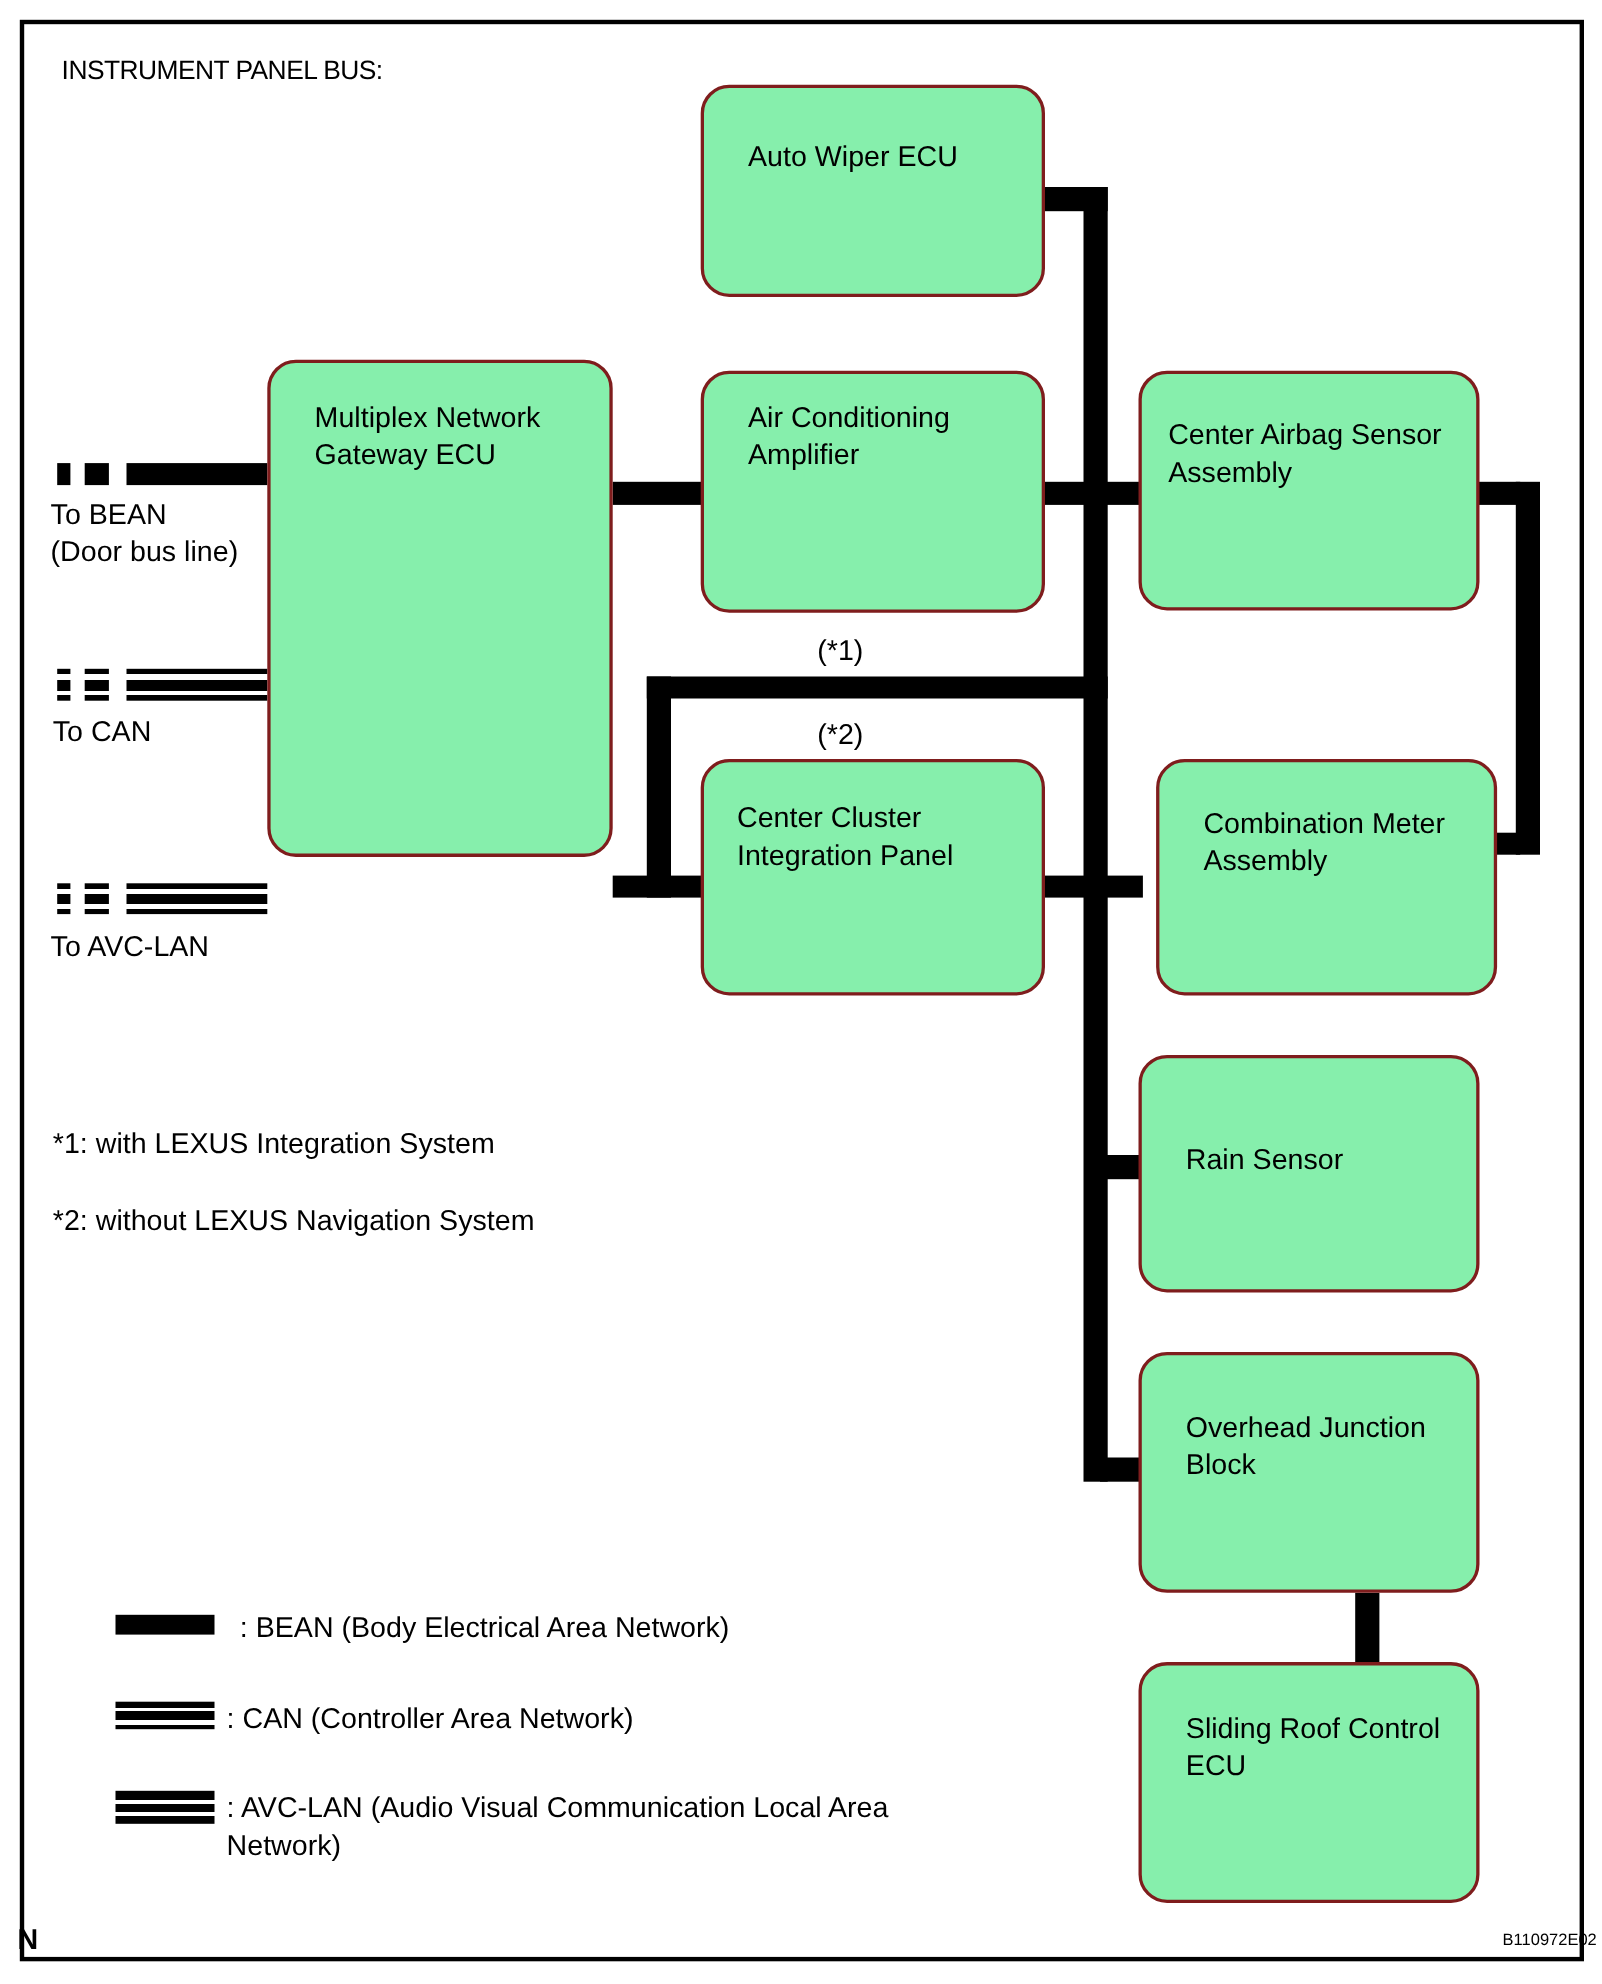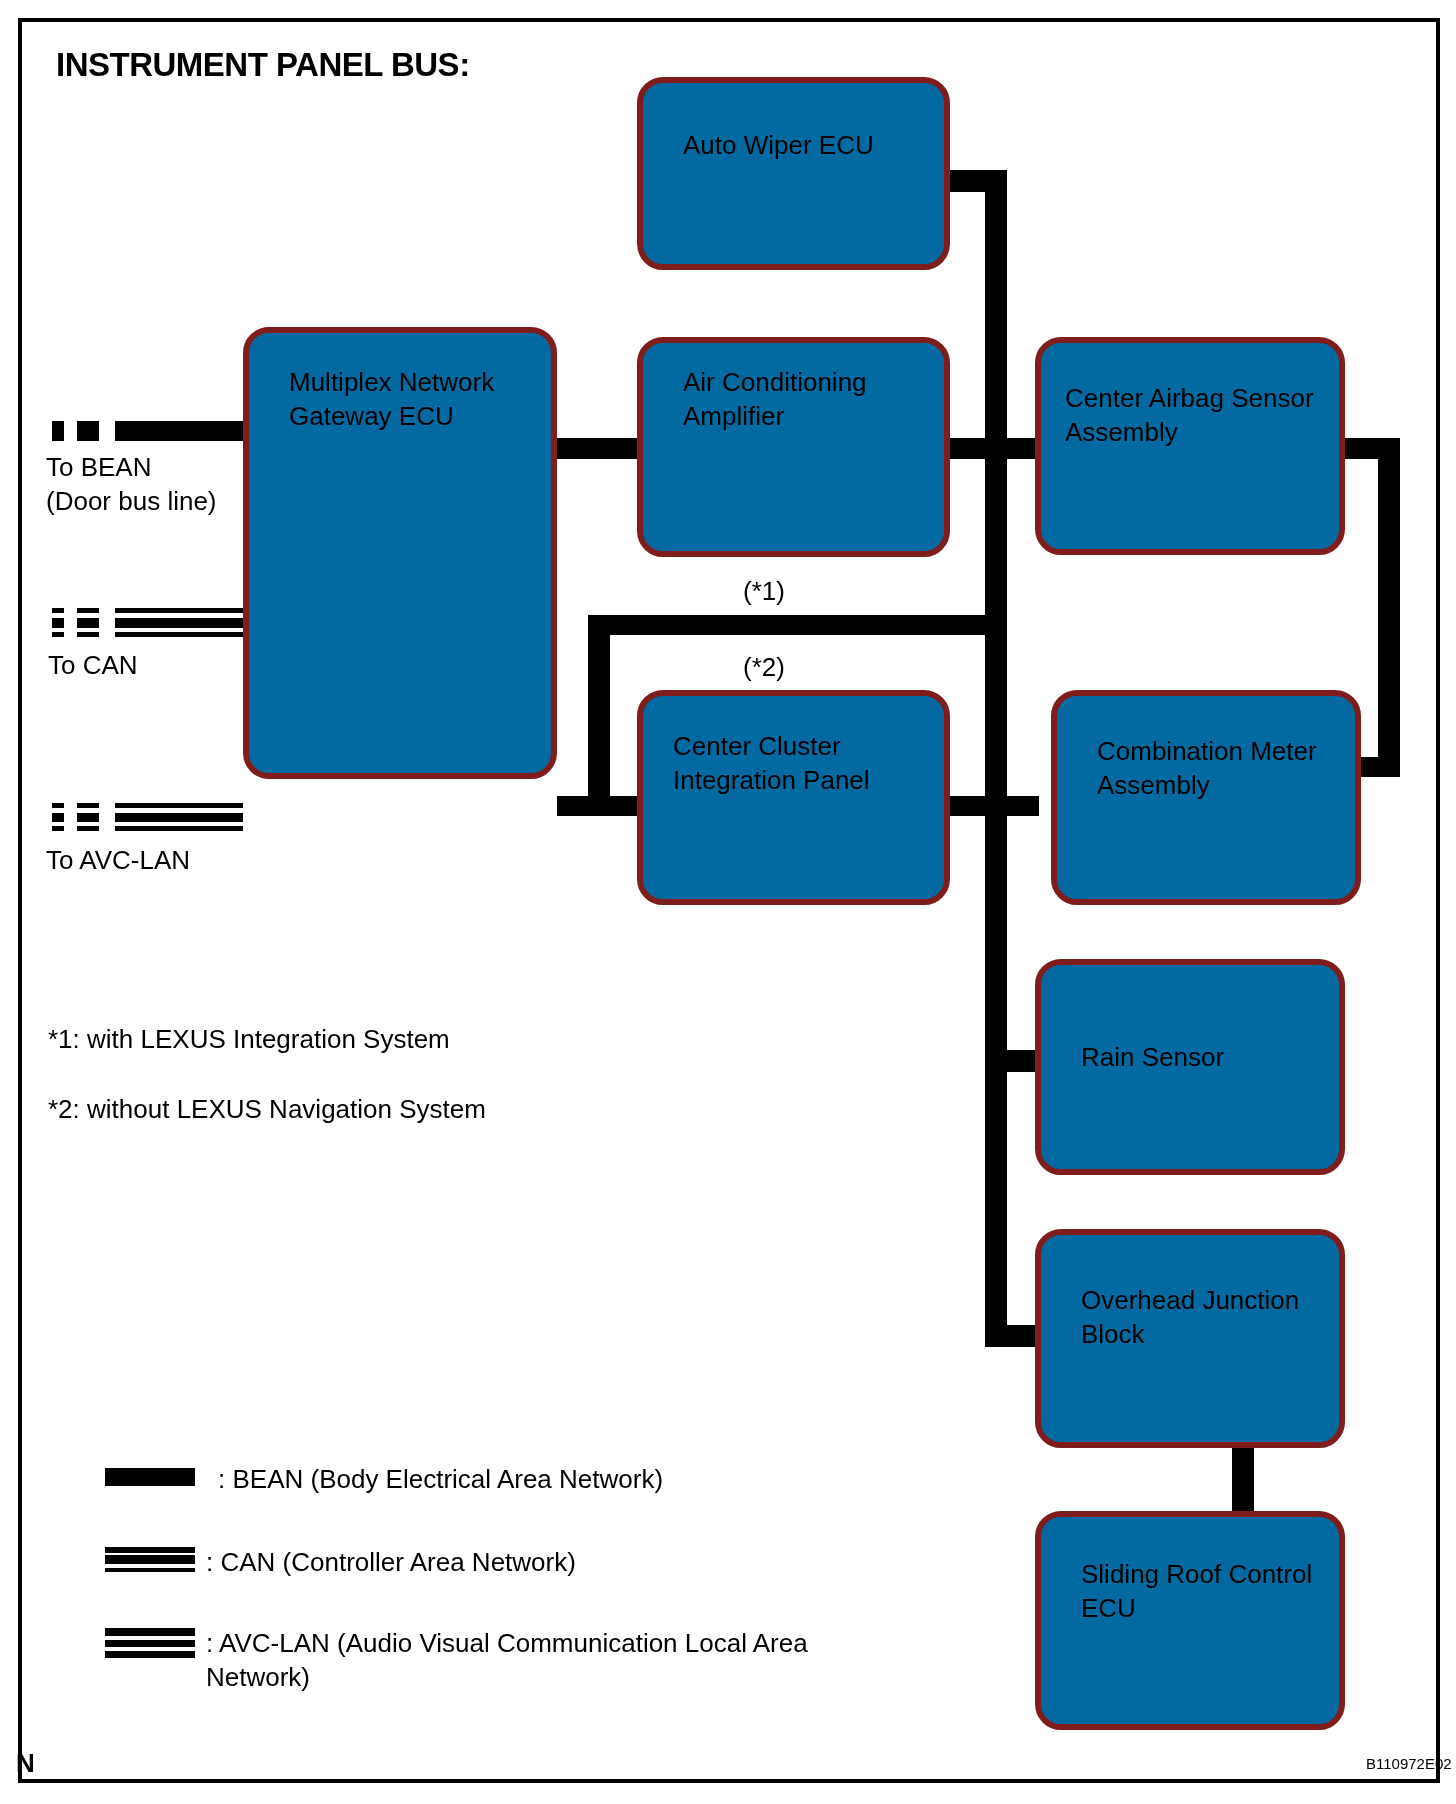--- a/index.html
+++ b/index.html
@@ -1,29 +1,29 @@
 <!DOCTYPE html>
 <html><head>
 <meta charset="utf-8">
 <style>
   html,body{margin:0;padding:0;background:#ffffff;}
   .canvas{position:relative;width:1456px;height:1804px;background:#fff;
           font-family:"Liberation Sans", sans-serif;color:#000;overflow:hidden;}
   .frame{position:absolute;left:18px;top:18px;width:1414px;height:1757px;
          border:4px solid #000;background:#fff;}
-  .box{position:absolute;border:6px solid #7f1d1d;border-radius:26px;background:#0369a1;
+  .box{position:absolute;border:3px solid #7f1d1d;border-radius:26px;background:#86efac;
        box-sizing:border-box;z-index:3;}
   .box-label{font-size:26px;line-height:34px;white-space:pre-line;padding-left:40px;padding-right:8px;}
   .t{position:absolute;font-size:26px;line-height:34px;white-space:pre-line;z-index:4;}
   .bus{position:absolute;background:#000;z-index:2;}
   .busline{position:absolute;z-index:2;}
   .legend-swatch{position:absolute;z-index:2;}
   .small{font-size:15px;line-height:15px;}
   .bold{font-weight:bold;}
-  .title{font-size:33px;letter-spacing:-0.5px;font-weight:bold;}
+  .title{font-size:24px;letter-spacing:-0.5px;}
 </style>
 </head>
 <body>
 
 <div class="canvas">
 
   <div class="frame"></div>
 
   <div class="t title" style="left:56px;top:48px;">INSTRUMENT PANEL BUS:</div>
 

